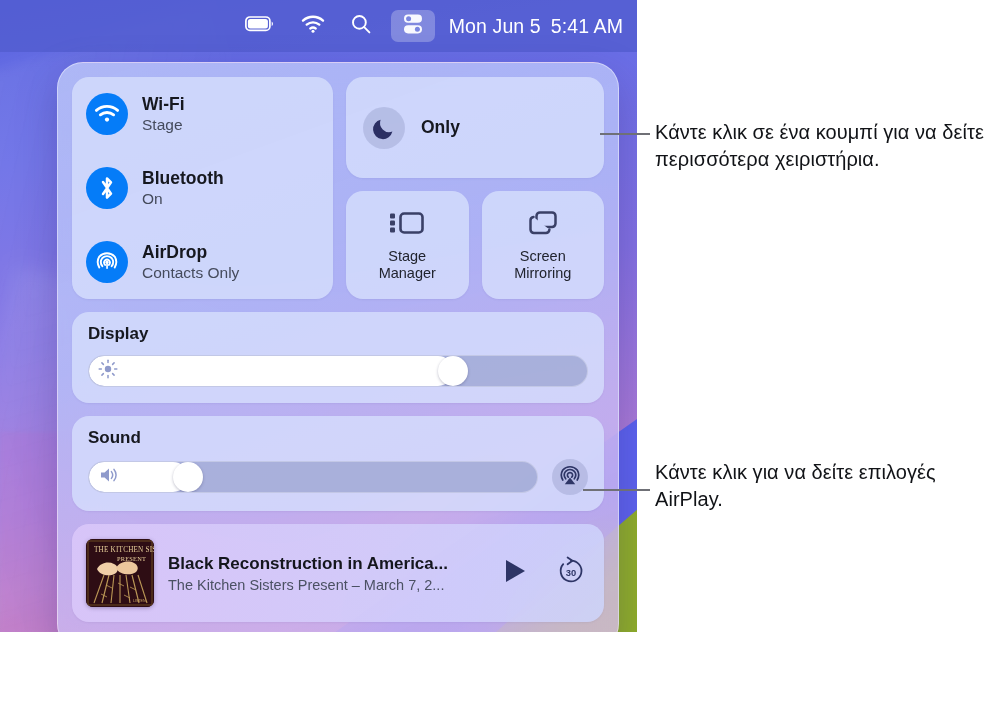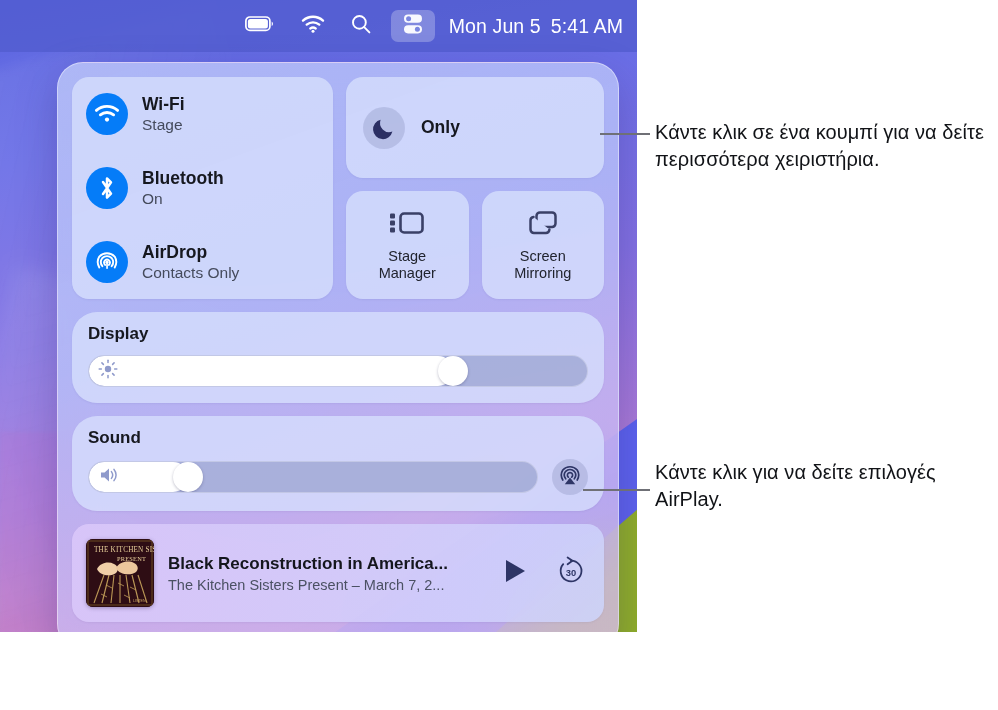--- a/index.html
+++ b/index.html
@@ -172,21 +172,21 @@
   }
   .tile-label {
     font-size: 14.5px;
     color: #21242e;
     text-align: center;
     line-height: 1.16;
     white-space: pre-line;
   }
 
   
-  .slider-card { padding: 12px 16px 16px 16px; border-radius: 25px; }
+  .slider-card { padding: 12px 16px 16px 16px; }
   .slider-title { font-size: 17px; font-weight: bold; color: #16181f; margin-bottom: 11px; }
   .slider-row { display: flex; align-items: center; gap: 14px; }
   .slider-track {
     position: relative;
     height: 32px;
     border-radius: 16px;
     background: rgba(143,154,200,0.62);
     border: 1px solid rgba(255,255,255,0.30);
     flex: 1;
     overflow: hidden;

